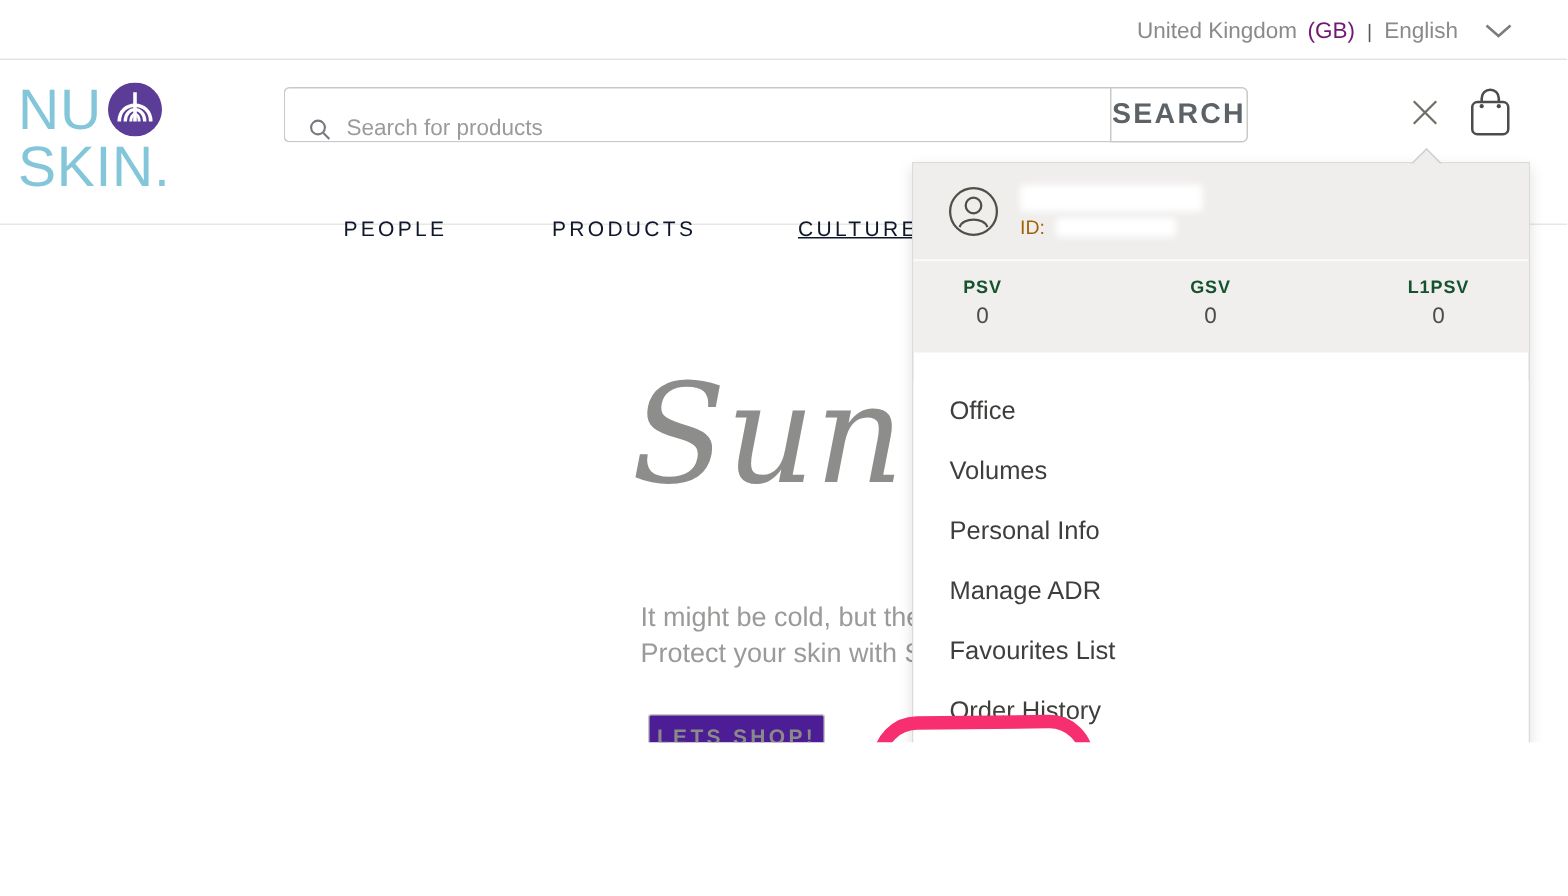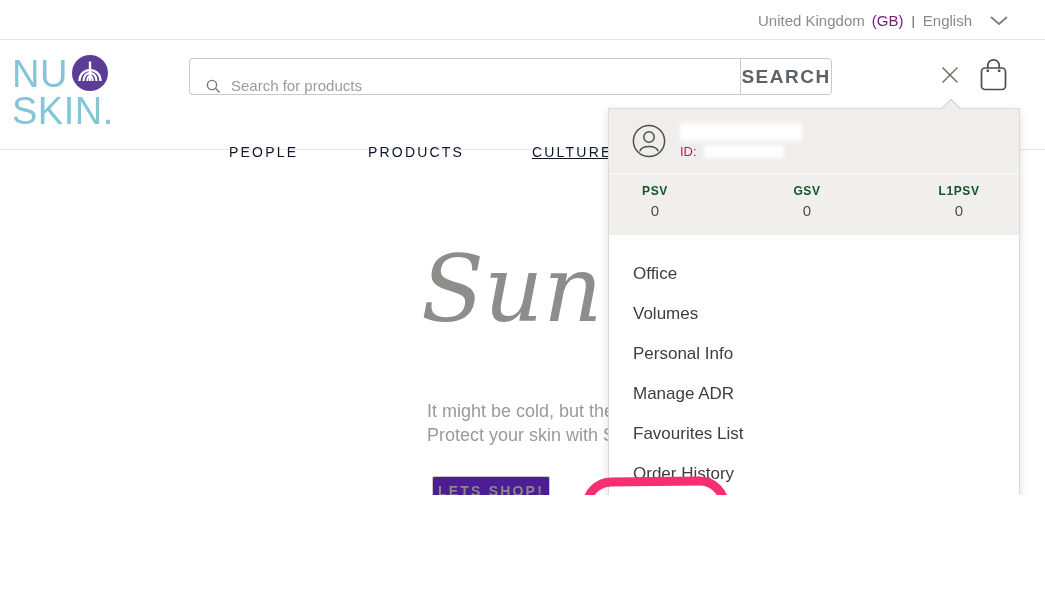--- a/index.html
+++ b/index.html
@@ -106,21 +106,21 @@
   }
   .panel-user {
     height:64px; background:#f0eeed; display:flex; align-items:center; padding-left:23px;
   }
   .panel-user .info { margin-left:14px; }
   .blur-bar {
     background:rgba(255,255,255,0.97); border-radius:3px; filter:blur(2px);
   }
   .name-bar { width:122px; height:18px; margin-bottom:3px; }
   .idrow { display:flex; align-items:center; gap:7px; }
-  .idrow .idlabel { font-size:13px; color:#be185d; }
+  .idrow .idlabel { font-size:13px; color:#a16207; }
   .id-bar { width:80px; height:13px; }
 
   .panel-stats {
     height:62px; background:#f1efee; border-top:1px solid #fbfbfa;
     display:flex; justify-content:space-between; padding:10px 30px 0 16px;
   }
   .stat { text-align:center; min-width:60px; }
   .stat .lbl { font-size:12px; font-weight:bold; letter-spacing:0.6px; color:#14532d; }
   .stat .val { font-size:15px; color:#4c4c4a; margin-top:4px; }
 

